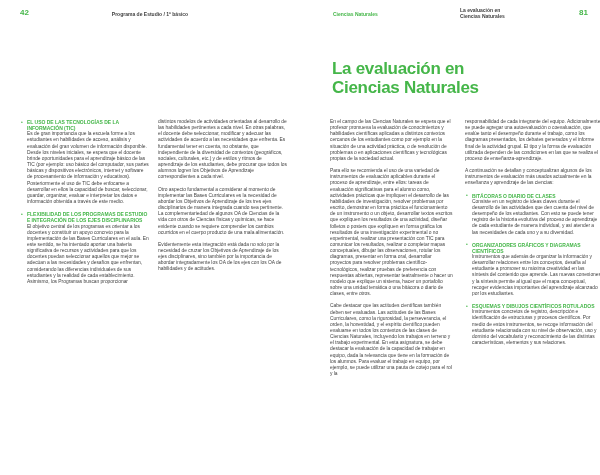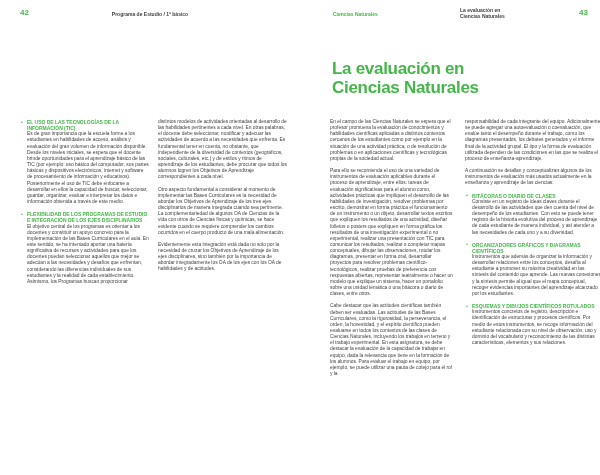--- a/index.html
+++ b/index.html
@@ -72,21 +72,21 @@
       </div>
     </div>
   </div>
 
   <div class="page page-r">
     <span class="hdr-left-r">Ciencias Naturales</span>
     <span class="hdr-center-r">
       <span>La evaluación en</span><br>
       <span>Ciencias Naturales</span>
     </span>
-    <span class="pagenum pn-r">43</span>
+    <span class="pagenum pn-r">81</span>
 
     <h1 class="title">
       <span>La evaluación en</span><br>
       <span>Ciencias Naturales</span>
     </h1>
 
     <div class="cols cols-r">
       <div class="col col-r1">
         <p>En el campo de las Ciencias Naturales se espera que el profesor promueva la evaluación de conocimientos y habilidades científicas aplicadas a distintos contextos cercanos de los estudiantes como por ejemplo en la situación de una actividad práctica, o de resolución de problemas o en aplicaciones científicas y tecnológicas propias de la sociedad actual.</p>
         <p>Para ello se recomienda el uso de una variedad de instrumentos de evaluación aplicables durante el proceso de aprendizaje, entre ellos: tareas de evaluación significativas para el alumno como, actividades prácticas que impliquen el desarrollo de las habilidades de investigación, resolver problemas por escrito, demostrar en forma práctica el funcionamiento de un instrumento o un objeto, desarrollar textos escritos que expliquen los resultados de una actividad, diseñar folletos o posters que expliquen en forma gráfica los resultados de una investigación experimental o no experimental, realizar una presentación con TIC para comunicar los resultados, realizar o completar mapas conceptuales, dibujar las observaciones, rotular los diagramas, presentar en forma oral, desarrollar proyectos para resolver problemas científico-tecnológicos, realizar pruebas de preferencia con respuestas abiertas, representar teatralmente o hacer un modelo que explique un sistema, hacer un portafolio sobre una unidad temática o una bitácora o diario de clases, entre otros.</p>

